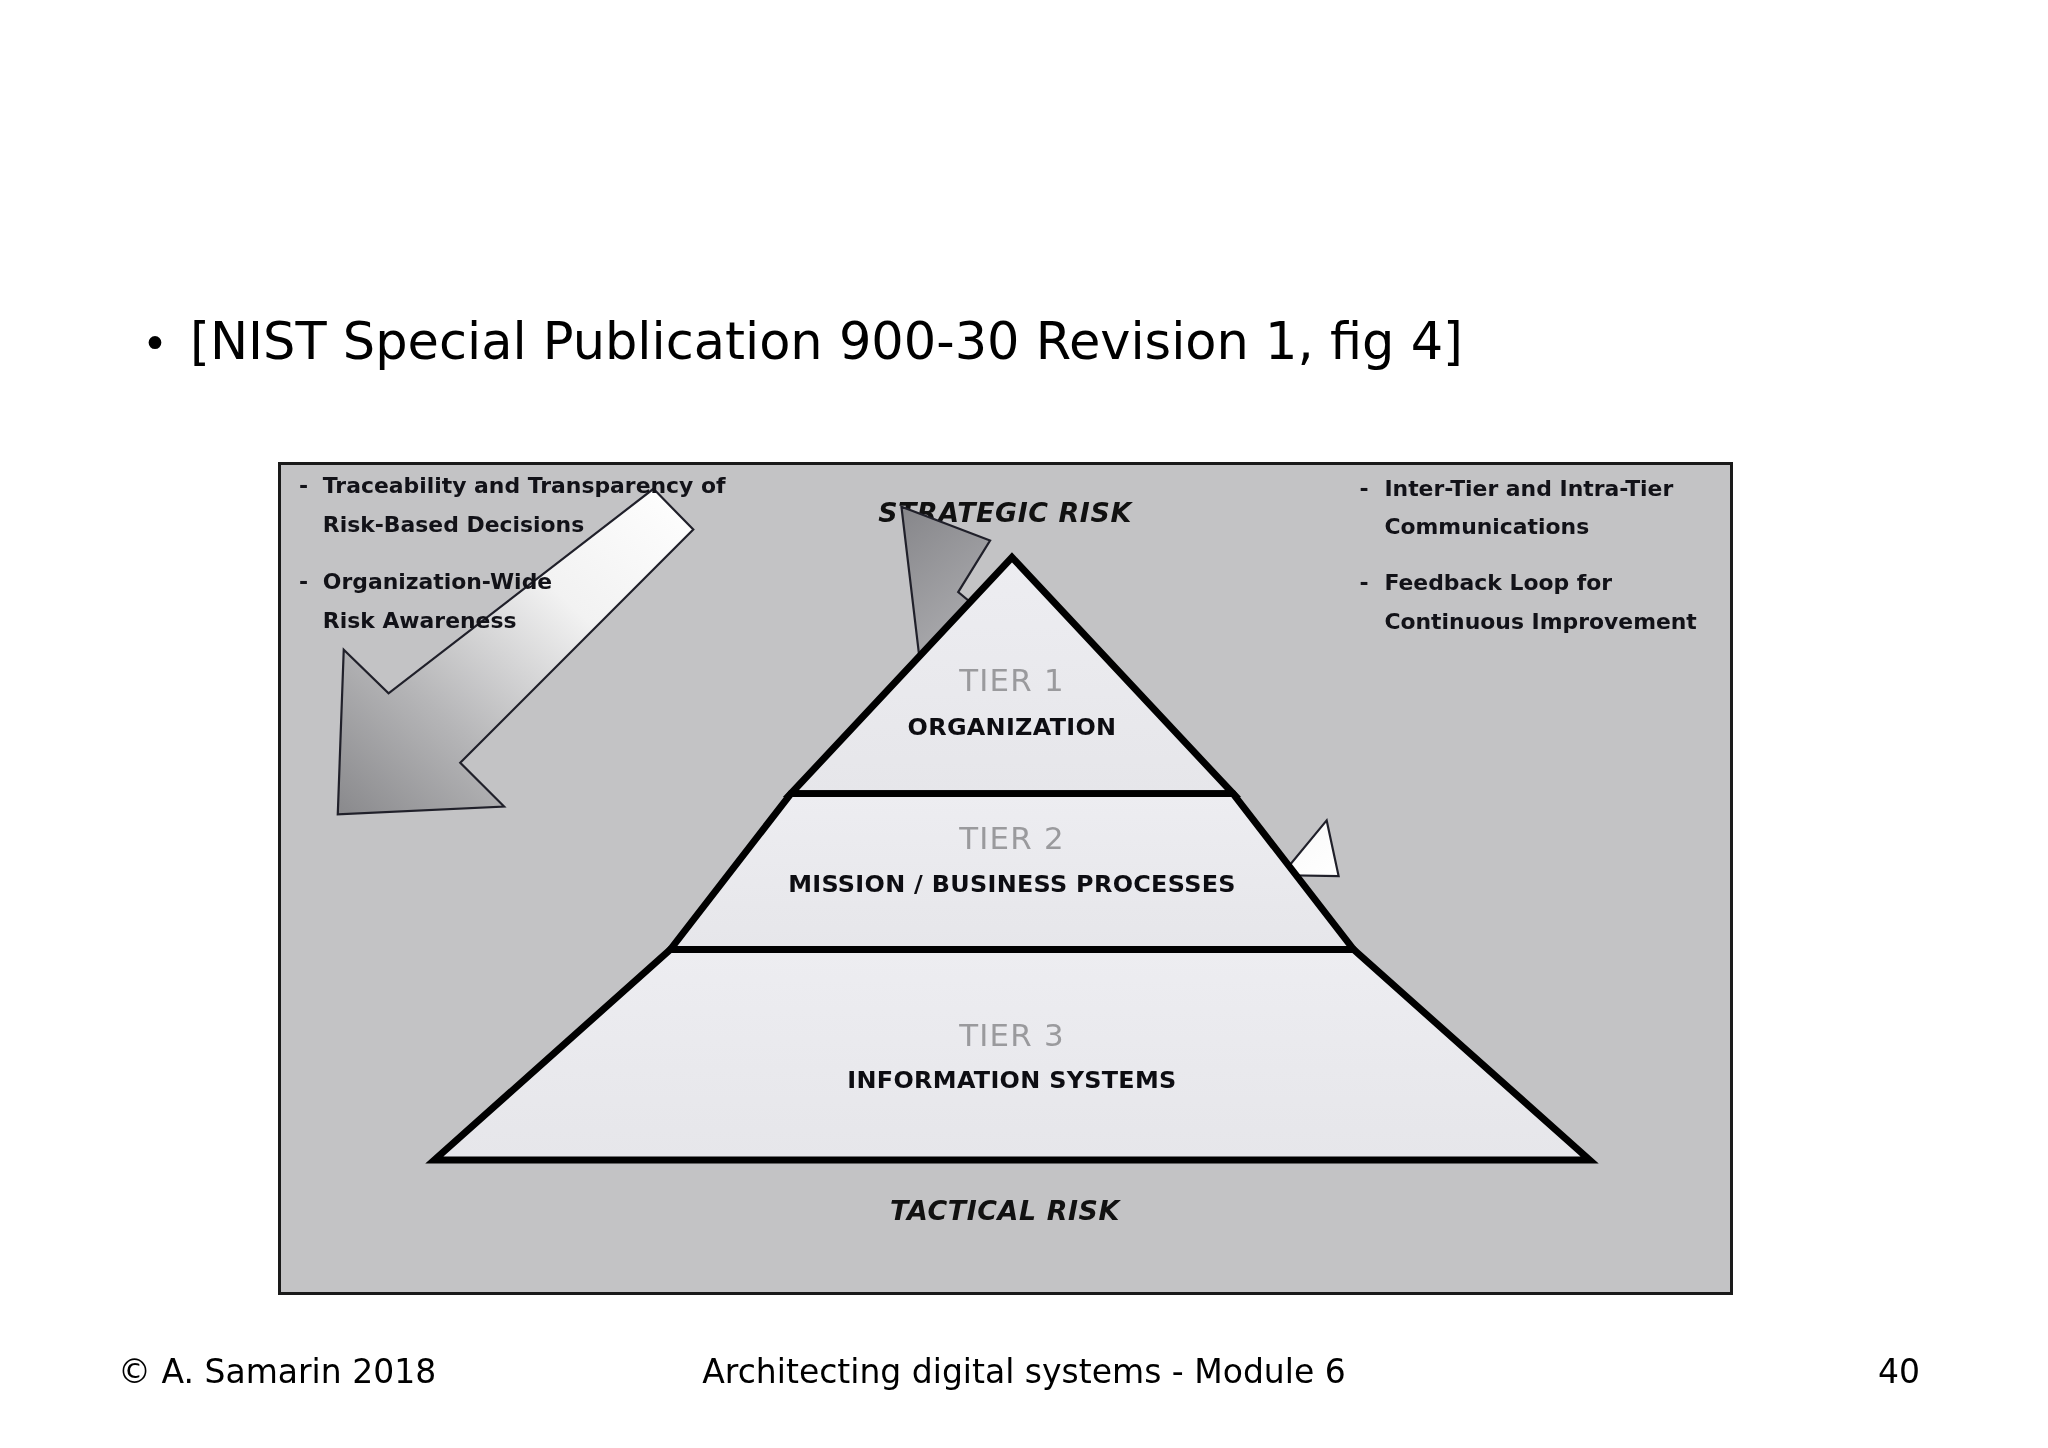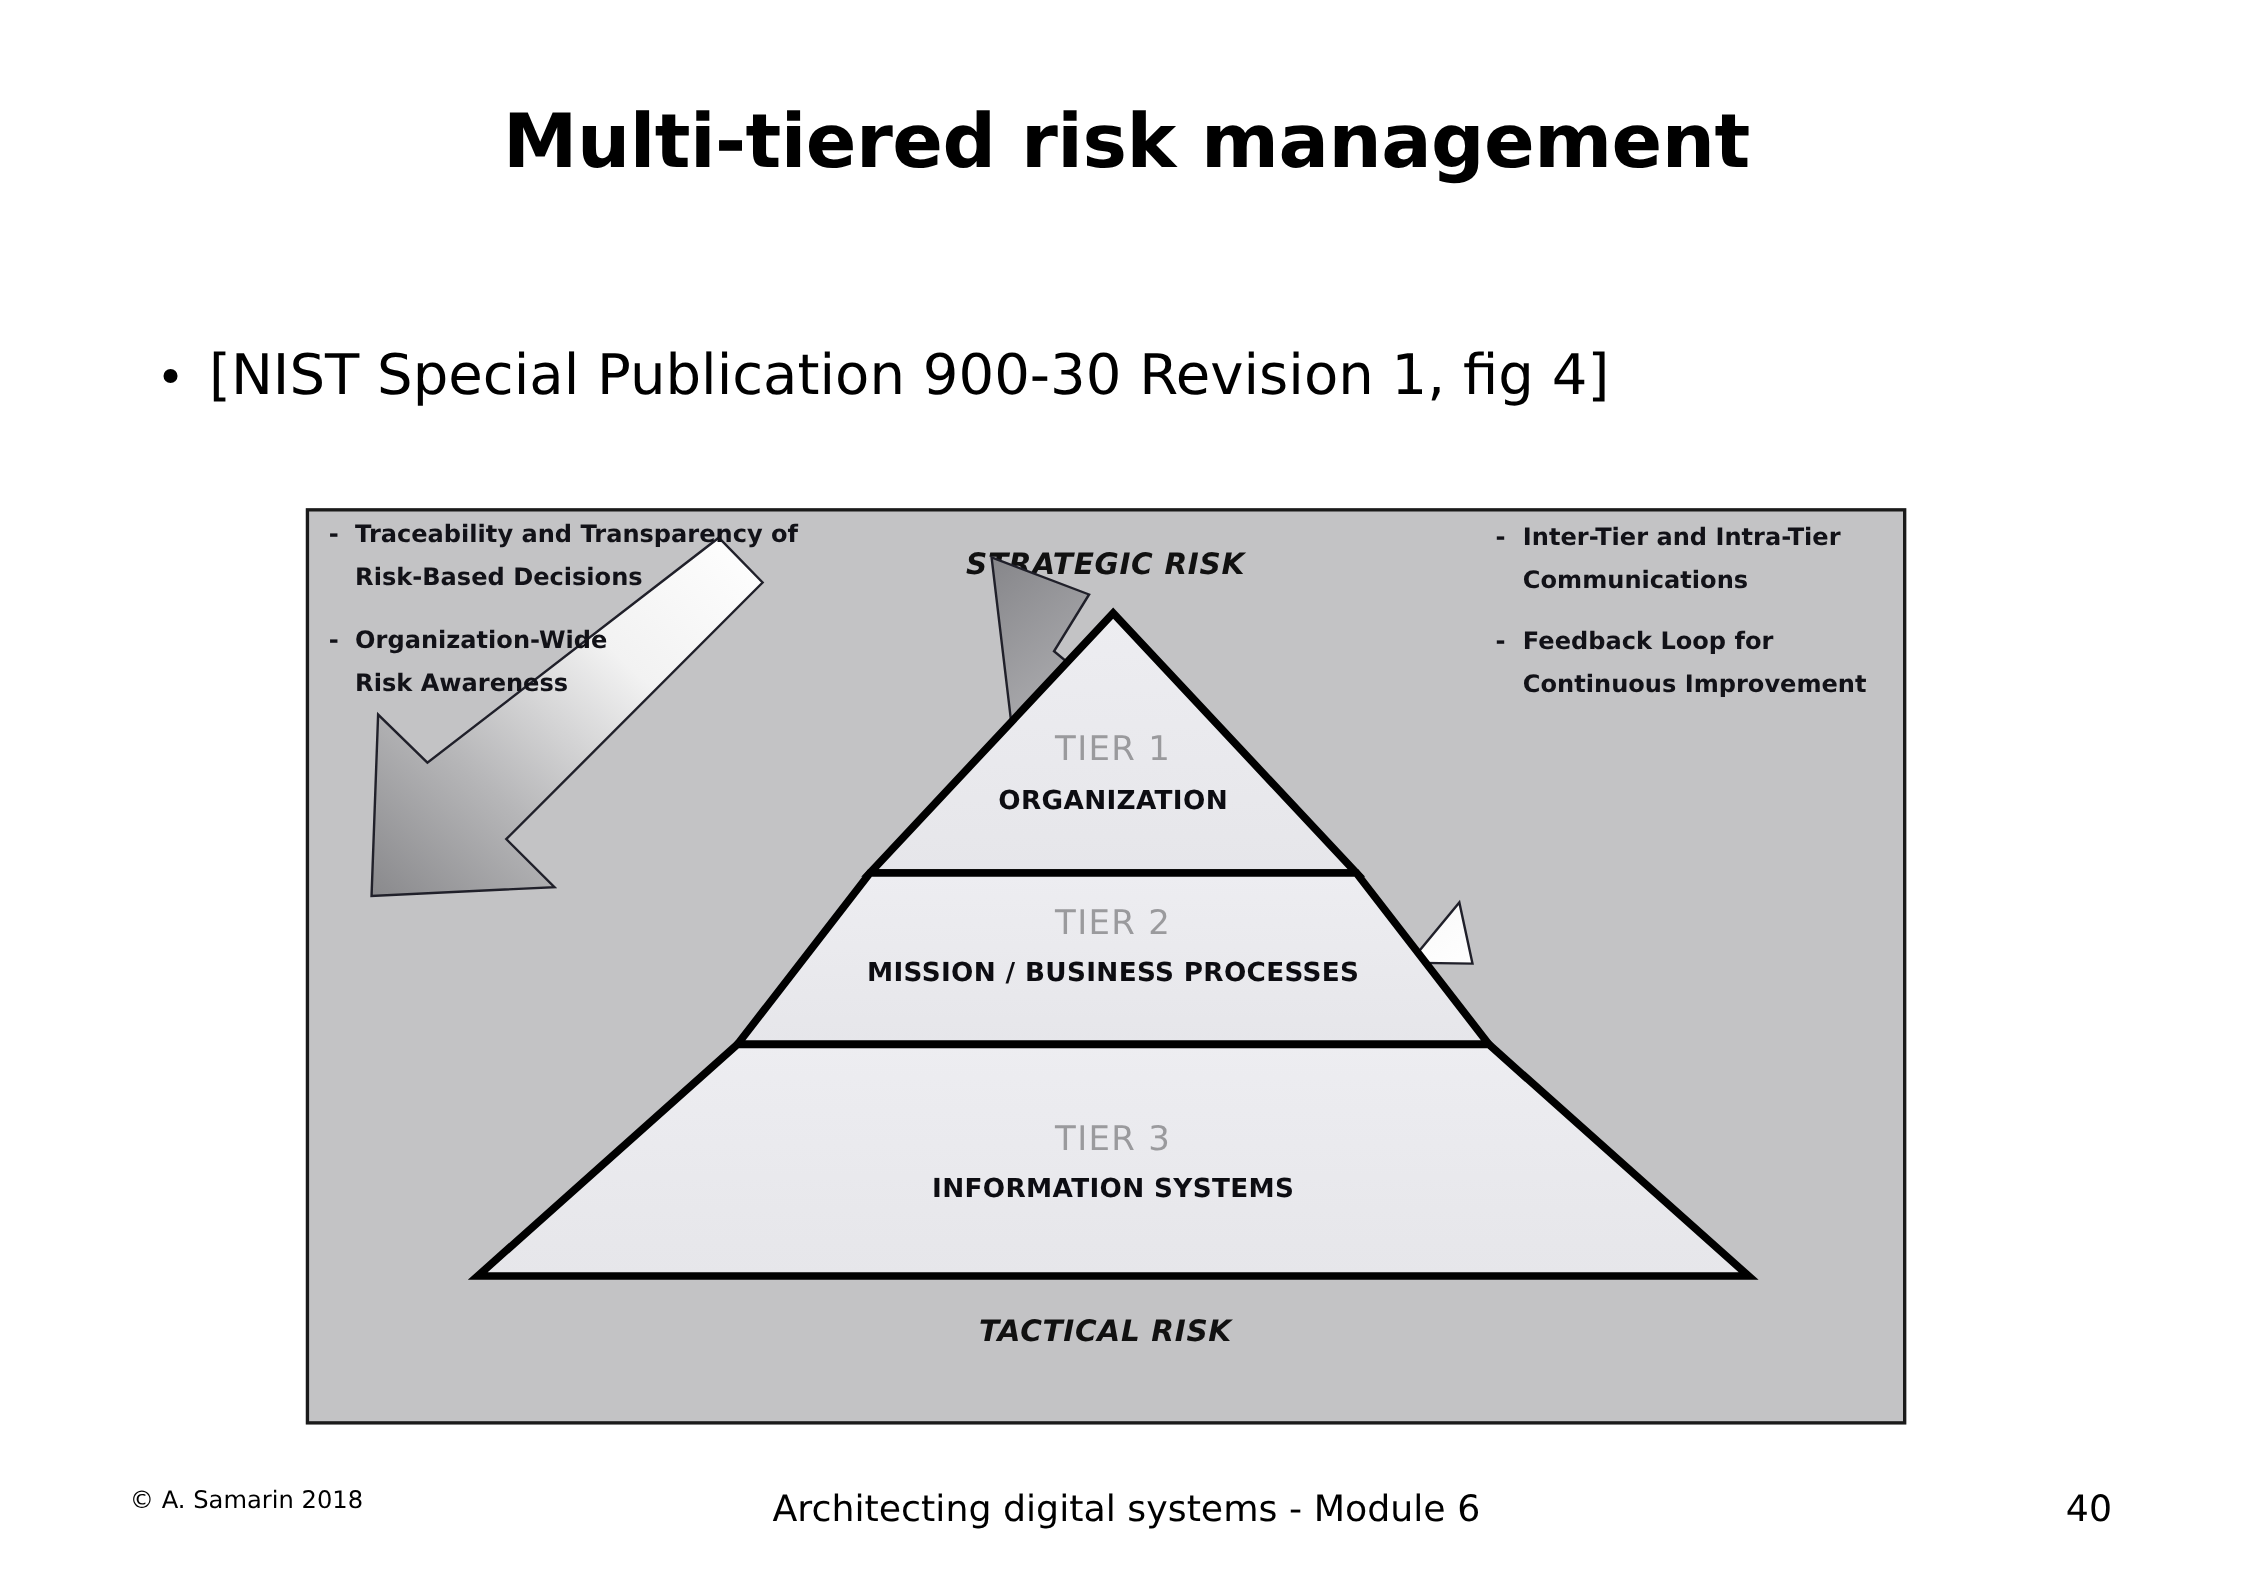--- a/index.html
+++ b/index.html
@@ -84,21 +84,21 @@
     position: absolute;
     left: 0;
     right: 0;
     top: 1352px;
     height: 46px;
   }
   .footer-left {
     position: absolute;
     left: 118px;
     top: 0;
-    font-size: 22px;
+    font-size: 33px;
     color: #000000;
   }
   .footer-center {
     position: absolute;
     left: 0;
     right: 0;
     top: 0;
     text-align: center;
     font-size: 33px;
     color: #000000;
@@ -145,21 +145,20 @@
     font-size: 22px;
     font-weight: bold;
     fill: #121218;
   }
 </style>
 </head>
 <body>
 
 <div class="slide">
 
-  <div class="slide-title">Multi-tiered risk management</div>
 
   <div class="bullet-row">
     <span class="bullet-marker">•</span>
     <span class="bullet-text">[NIST Special Publication 900-30 Revision 1, fig 4]</span>
   </div>
 
   <div class="figure-frame">
     <svg class="figure-svg" viewBox="0 0 1455 833" preserveAspectRatio="none">
       <defs>
 

